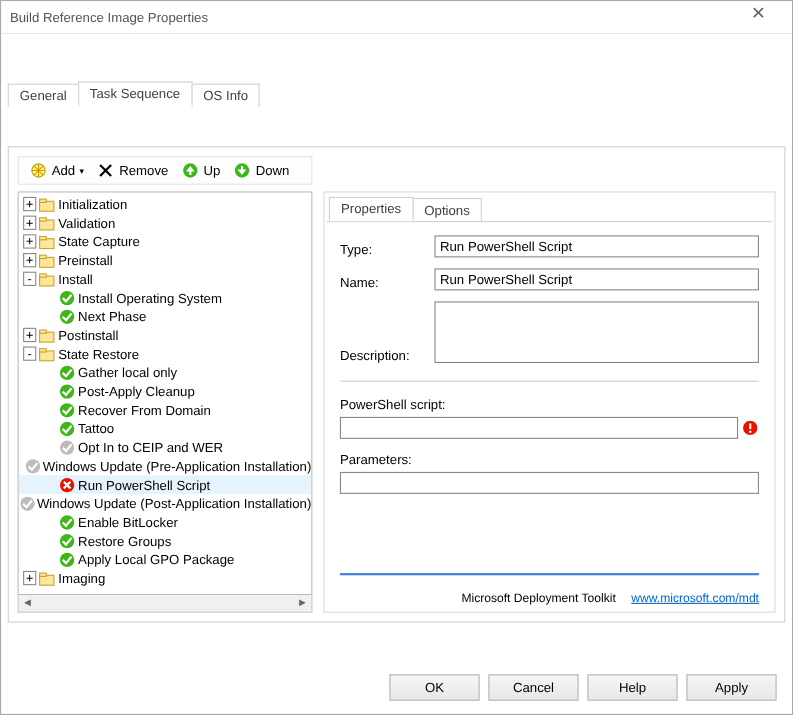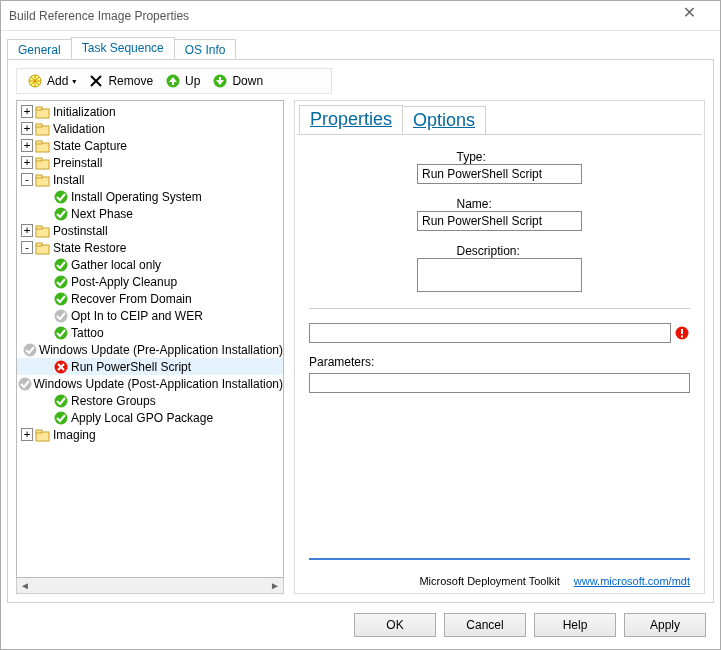--- a/index.html
+++ b/index.html
@@ -11,20 +11,21 @@
     color: #000;
   }
   .window {
     width: 721px;
     height: 650px;
     border: 1px solid #aaa;
     background: #fff;
     position: relative;
     display: flex;
     flex-direction: column;
+    gap: 37px;
   }
   .titlebar {
     height: 30px;
     display: flex;
     align-items: center;
     padding: 0 8px;
     border-bottom: 1px solid #e6e6e6;
   }
   .titlebar-title { flex: 1; color: #555; }
   .close-btn {
@@ -42,21 +43,21 @@
     height: 22px;
   }
   .tab {
     padding: 3px 10px 3px 10px;
     border: 1px solid #d0d0d0;
     border-bottom: none;
     background: #fff;
     margin-right: -1px;
     position: relative;
     top: 1px;
-    color: #0369a1;
+    color: #404040;
     white-space: nowrap;
     font-size: 12px;
   }
   .tab.active {
     background: #fff;
     top: 0;
     z-index: 2;
     border-bottom: 1px solid #fff;
   }
   .tab-body {
@@ -69,21 +70,21 @@
     position: relative;
     background: #fff;
   }
   .toolbar {
     display: flex;
     align-items: center;
     border: 1px solid #e4e4e4;
     padding: 3px 6px;
     background: #fdfdfd;
     gap: 4px;
-    width: 316px;
+    width: 268px;
   }
   .tool-btn {
     display: flex; align-items: center; gap: 4px;
     padding: 1px 4px;
     cursor: default;
   }
   .content-row {
     display: flex;
     gap: 10px;
     flex: 1;
@@ -134,31 +135,31 @@
     flex-direction:column;
     border: 1px solid #d9d9d9;
     background: #fff;
     padding: 0;
     position: relative;
   }
   .inner-tabs {
     display:flex;
     padding: 4px 4px 0 4px;
   }
-  .inner-tabs .tab { font-size:18px;text-decoration:underline; }
+  .inner-tabs .tab { font-size:12px; }
   .inner-body {
     border-top: 1px solid #d0d0d0;
     margin: 0 2px 2px 2px;
     padding: 12px 12px 4px 12px;
     flex:1;
     display:flex;
     flex-direction:column;
     position: relative;
   }
-  .form-row { display:flex; align-items:center; margin-bottom:10px;flex-direction:column; }
+  .form-row { display:flex; align-items:flex-end; margin-bottom:10px; }
   .form-label { width:86px; color:#000; padding-top:3px;}
   .form-input {
     flex:1; border:1px solid #888; padding:2px 4px; font: inherit;
     height: 20px; background:#fff;
   }
   textarea.form-input { height: 56px; resize:none; }
   .divider { border-top:1px solid #ccc; margin: 6px 0 14px 0; }
   .stack-label { margin-bottom:4px; }
   .stack-input { width:100%; border:1px solid #888; padding:2px 4px; font:inherit; height:20px; background:#fff;}
   .error-dot { display:inline-flex;width:16px;height:16px;margin-left:4px;align-items:center;justify-content:center;}
@@ -381,36 +382,36 @@
                   <path d="M3 7 L6 10 L11 4" stroke="#fff" stroke-width="2" fill="none"></path>
                 </svg>
               </span>
               <span class="node-label">Recover From Domain</span>
             </div>
             <div class="row">
               <span style="display:inline-block;width:22px"></span>
               <span class="noexp"></span>
               <span class="ico">
                 <svg width="14" height="14">
+                  <circle cx="7" cy="7" r="6.5" fill="#3fb618"></circle>
+                  <path d="M3 7 L6 10 L11 4" stroke="#fff" stroke-width="2" fill="none"></path>
+                </svg>
+              </span>
+              <span class="node-label">Tattoo</span>
+            </div>
+            <div class="row">
+              <span style="display:inline-block;width:22px"></span>
+              <span class="noexp"></span>
+              <span class="ico">
+                <svg width="14" height="14">
                   <circle cx="7" cy="7" r="6.5" fill="#bcbcbc"></circle>
                   <path d="M3 7 L6 10 L11 4" stroke="#fff" stroke-width="2" fill="none"></path>
                 </svg>
               </span>
               <span class="node-label">Opt In to CEIP and WER</span>
-            </div>
-            <div class="row">
-              <span style="display:inline-block;width:22px"></span>
-              <span class="noexp"></span>
-              <span class="ico">
-                <svg width="14" height="14">
-                  <circle cx="7" cy="7" r="6.5" fill="#3fb618"></circle>
-                  <path d="M3 7 L6 10 L11 4" stroke="#fff" stroke-width="2" fill="none"></path>
-                </svg>
-              </span>
-              <span class="node-label">Tattoo</span>
             </div>
             <div class="row">
               <span style="display:inline-block;width:22px"></span>
               <span class="noexp"></span>
               <span class="ico">
                 <svg width="14" height="14">
                   <circle cx="7" cy="7" r="6.5" fill="#bcbcbc"></circle>
                   <path d="M3 7 L6 10 L11 4" stroke="#fff" stroke-width="2" fill="none"></path>
                 </svg>
               </span>
@@ -431,20 +432,31 @@
             <div class="row">
               <span style="display:inline-block;width:22px"></span>
               <span class="noexp"></span>
               <span class="ico">
                 <svg width="14" height="14">
                   <circle cx="7" cy="7" r="6.5" fill="#bcbcbc"></circle>
                   <path d="M3 7 L6 10 L11 4" stroke="#fff" stroke-width="2" fill="none"></path>
                 </svg>
               </span>
               <span class="node-label">Windows Update (Post-Application Installation)</span>
+            </div>
+            <div class="row">
+              <span style="display:inline-block;width:22px"></span>
+              <span class="noexp"></span>
+              <span class="ico">
+                <svg width="14" height="14">
+                  <circle cx="7" cy="7" r="6.5" fill="#3fb618"></circle>
+                  <path d="M3 7 L6 10 L11 4" stroke="#fff" stroke-width="2" fill="none"></path>
+                </svg>
+              </span>
+              <span class="node-label">Enable BitLocker</span>
             </div>
             <div class="row">
               <span style="display:inline-block;width:22px"></span>
               <span class="noexp"></span>
               <span class="ico">
                 <svg width="14" height="14">
                   <circle cx="7" cy="7" r="6.5" fill="#3fb618"></circle>
                   <path d="M3 7 L6 10 L11 4" stroke="#fff" stroke-width="2" fill="none"></path>
                 </svg>
               </span>
@@ -491,20 +503,21 @@
           </div>
           <div class="form-row">
             <div class="form-label">Name:</div>
             <input class="form-input" value="Run PowerShell Script" style="">
           </div>
           <div class="form-row">
             <div class="form-label">Description:</div>
             <textarea class="form-input" style=""></textarea>
           </div>
           <div class="divider"></div>
+          <div class="stack-label">PowerShell script:</div>
           <div style="display:flex;align-items:center;margin-bottom:12px;">
             <input class="stack-input" value="" style="">
             <span class="error-dot">
               <svg width="14" height="14">
                   <circle cx="7" cy="7" r="6.5" fill="#e81400"></circle>
                   <rect x="6" y="3" width="2" height="5" fill="#fff"></rect>
                   <rect x="6" y="9.5" width="2" height="2" fill="#fff"></rect>
                 </svg>
             </span>
           </div>

